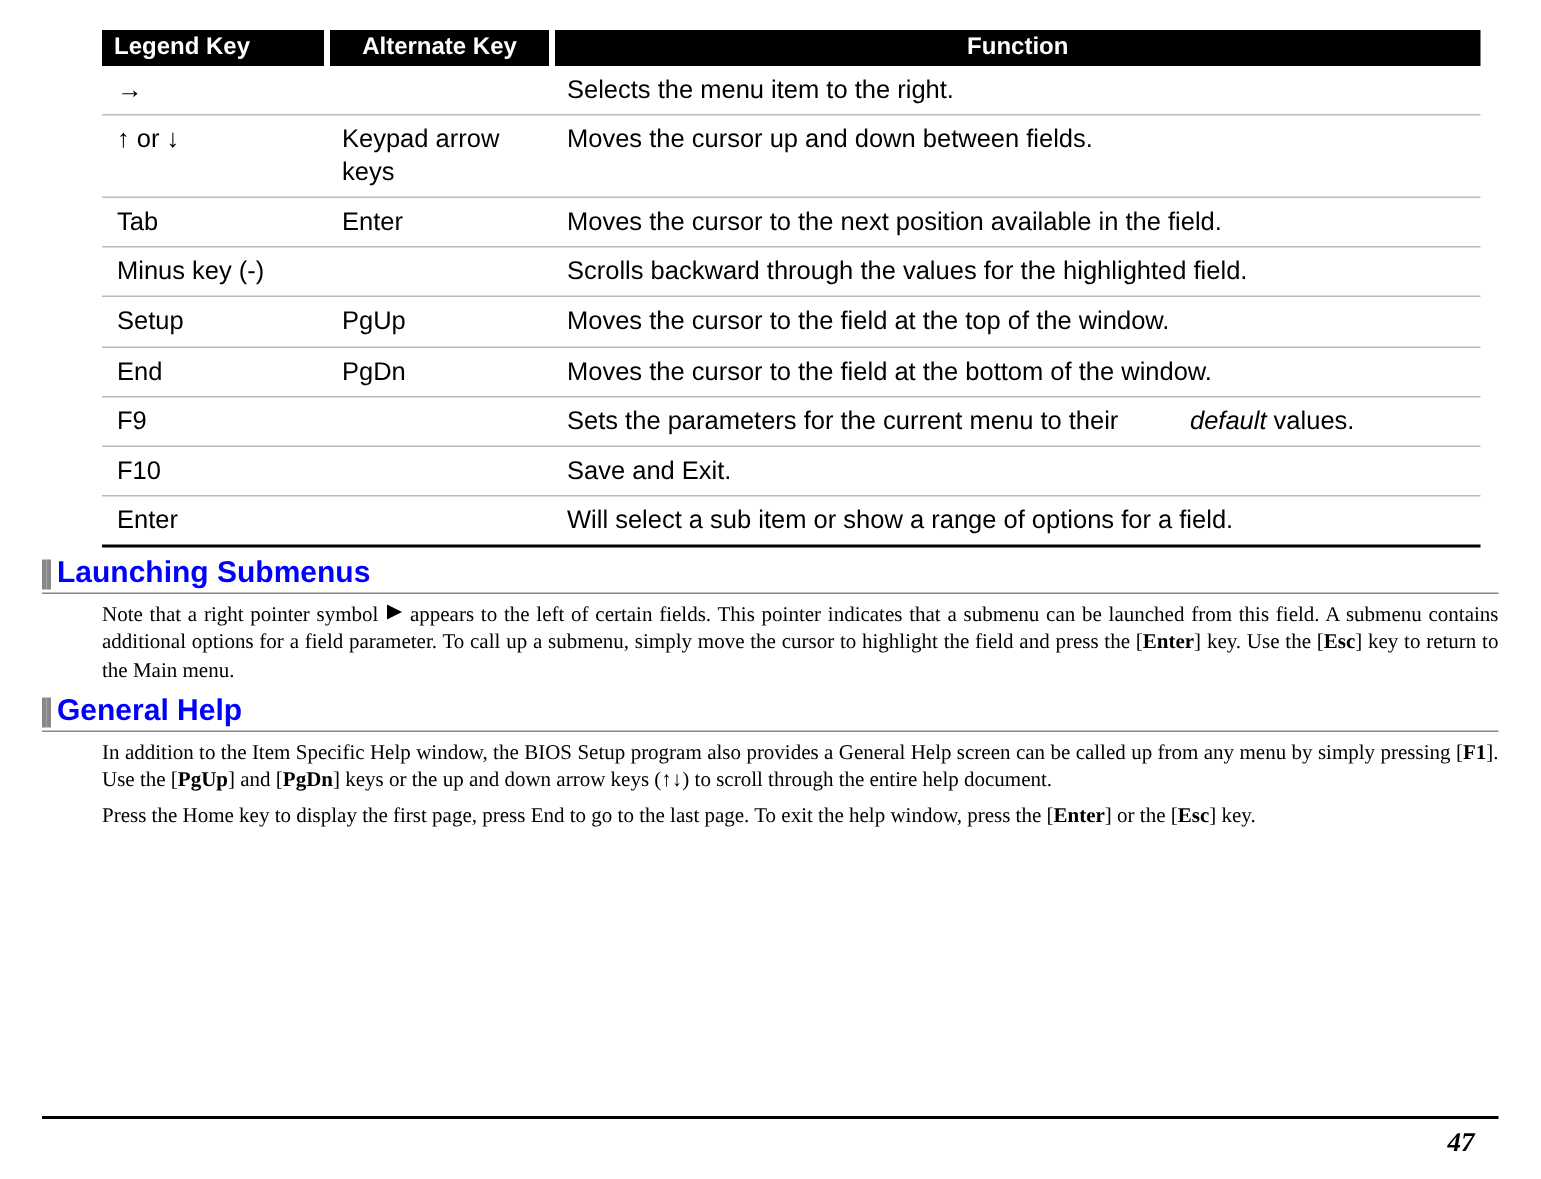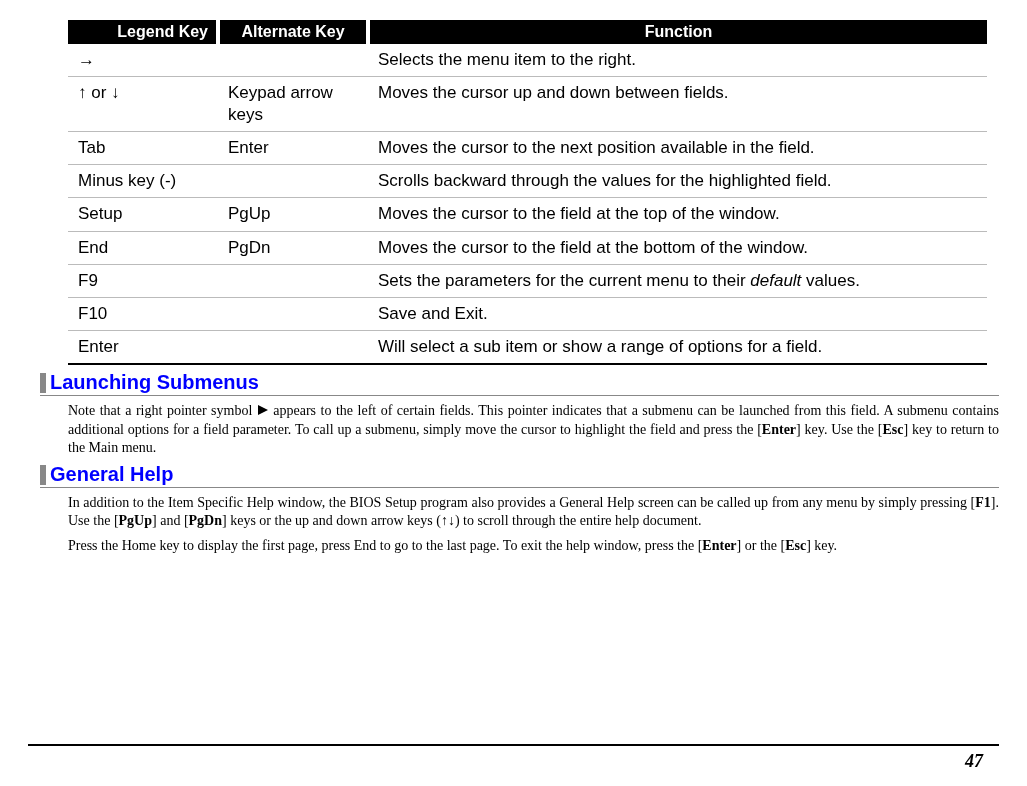--- a/index.html
+++ b/index.html
@@ -29,33 +29,33 @@
     thead tr {
       background: #000;
       color: #fff;
     }
     thead th {
       font-weight: bold;
       padding: 3px 8px;
       text-align: center;
       font-size: 16px;
     }
-    thead th.col-legend { width: 150px; border-right: 4px solid #fff; text-align: right;}
+    thead th.col-legend { width: 150px; border-right: 4px solid #fff; text-align: left;}
     thead th.col-alt { width: 150px; border-right: 4px solid #fff; text-align: center;}
     tbody td {
       padding: 5px 10px;
       border-top: 1px solid #bbb;
       vertical-align: top;
       font-size: 17px;
       line-height: 1.3;
     }
     tbody tr:first-child td {
       border-top: none;
     }
-    .italic-inline { font-style: italic; }
+    .italic-inline { font-style: italic; margin-left: 43px; }
     .section-heading {
       margin-top: 6px;
       border-bottom: 1px solid #888;
       display: flex;
       align-items: center;
     }
     .section-heading .bar {
       display: inline-block;
       width: 6px;
       height: 20px;
@@ -92,21 +92,21 @@
     .page-number {
       position: absolute;
       right: 44px;
       bottom: 14px;
       font-family: "Times New Roman", Times, serif;
       font-weight: bold;
       font-style: italic;
       font-size: 18px;
     }
     .heading-wrap-left {
-      margin-left: 12px;
+      margin-left: 0;
     }
   </style>
 </head>
 <body>
 
 <div class="content-wrap">
   <table>
     <thead>
       <tr>
         <th class="col-legend">Legend Key</th>

